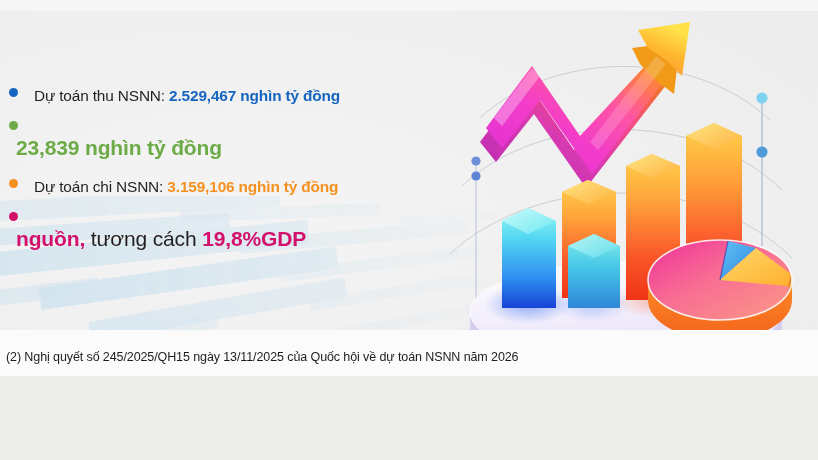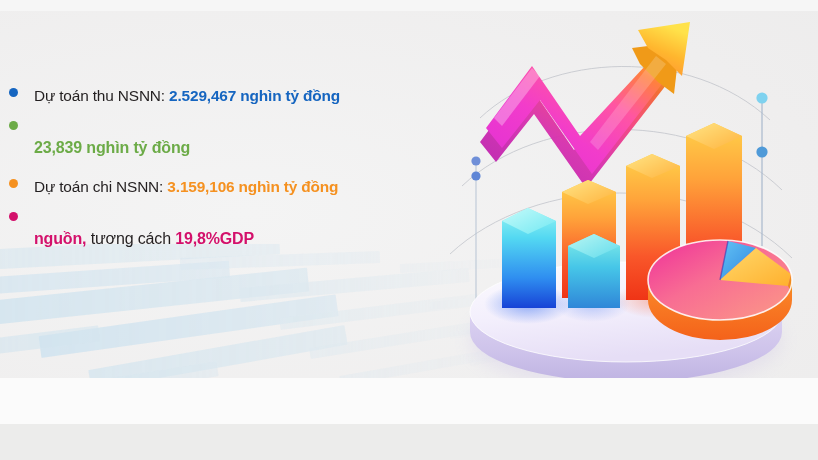--- a/index.html
+++ b/index.html
@@ -2,21 +2,21 @@
 <html><head>
 <meta charset="utf-8">
 <style>
   html,body{margin:0;padding:0;}
   body{
     width:818px;height:460px;
     font-family:"Liberation Sans", sans-serif;
     background:#ececeb;
     overflow:hidden;
   }
-  #stage{position:relative;width:818px;height:424px;overflow:hidden;background:#ececeb;}
+  #stage{position:relative;width:818px;height:376px;overflow:hidden;background:#ececeb;}
 
   
   .top-band{position:absolute;left:0;top:0;width:818px;height:11px;background:#f6f6f6;}
 
   
   .wash{position:absolute;left:0;top:11px;width:818px;height:449px;
         background:radial-gradient(130% 100% at 30% 45%, #f4f4f4 0%, #efeeee 55%, #eaeaea 100%);}
 
   
   .stripes{position:absolute;left:-20px;bottom:-10px;width:620px;height:190px;overflow:hidden;
@@ -27,21 +27,21 @@
   
   .footnote-bg{position:absolute;left:0;bottom:0;width:818px;height:46px;background:#fbfbfb;}
   .footnote{position:absolute;left:6px;bottom:12px;font-size:12.5px;color:#1d1d1f;letter-spacing:-0.1px;white-space:nowrap;}
 
   
   .list{position:absolute;left:9px;top:80px;width:430px;}
   .row{position:relative;display:flex;align-items:flex-start;margin-bottom:2px;}
   .dot{width:9px;height:9px;border-radius:50%;flex:0 0 9px;margin-top:8px;margin-right:16px;}
   .txt{font-size:15.4px;line-height:31px;color:#231f20;letter-spacing:-0.15px;}
   .txt b{font-weight:bold;}
-  .cont{margin-left:25px;font-size:16px;line-height:31px;color:#231f20;letter-spacing:-0.15px;}
+  .cont{margin-left:7px;font-size:21px;line-height:31px;color:#231f20;letter-spacing:-0.15px;}
   .blue  {color:#1565c0;}
   .green {color:#6cab47;}
   .orange{color:#f59120;}
   .crim  {color:#d3106b;}
 
   
   .art{position:absolute;left:440px;top:8px;width:378px;height:400px;}
   .art svg{display:block;}
 </style>
 </head>
@@ -275,14 +275,15 @@
     </div>
 
     <div class="row">
       <span class="dot" style="background:#d3106b"></span>
     </div>
     <div class="cont"><b class="crim">nguồn,</b><span> tương cách </span><b class="crim">19,8%GDP</b></div>
 
   </div>
 
   <div class="footnote-bg"></div>
+  <div class="footnote">(2) Nghị quyết số 245/2025/QH15 ngày 13/11/2025 của Quốc hội về dự toán NSNN năm 2026</div>
 
 </div>
 
 </body></html>

